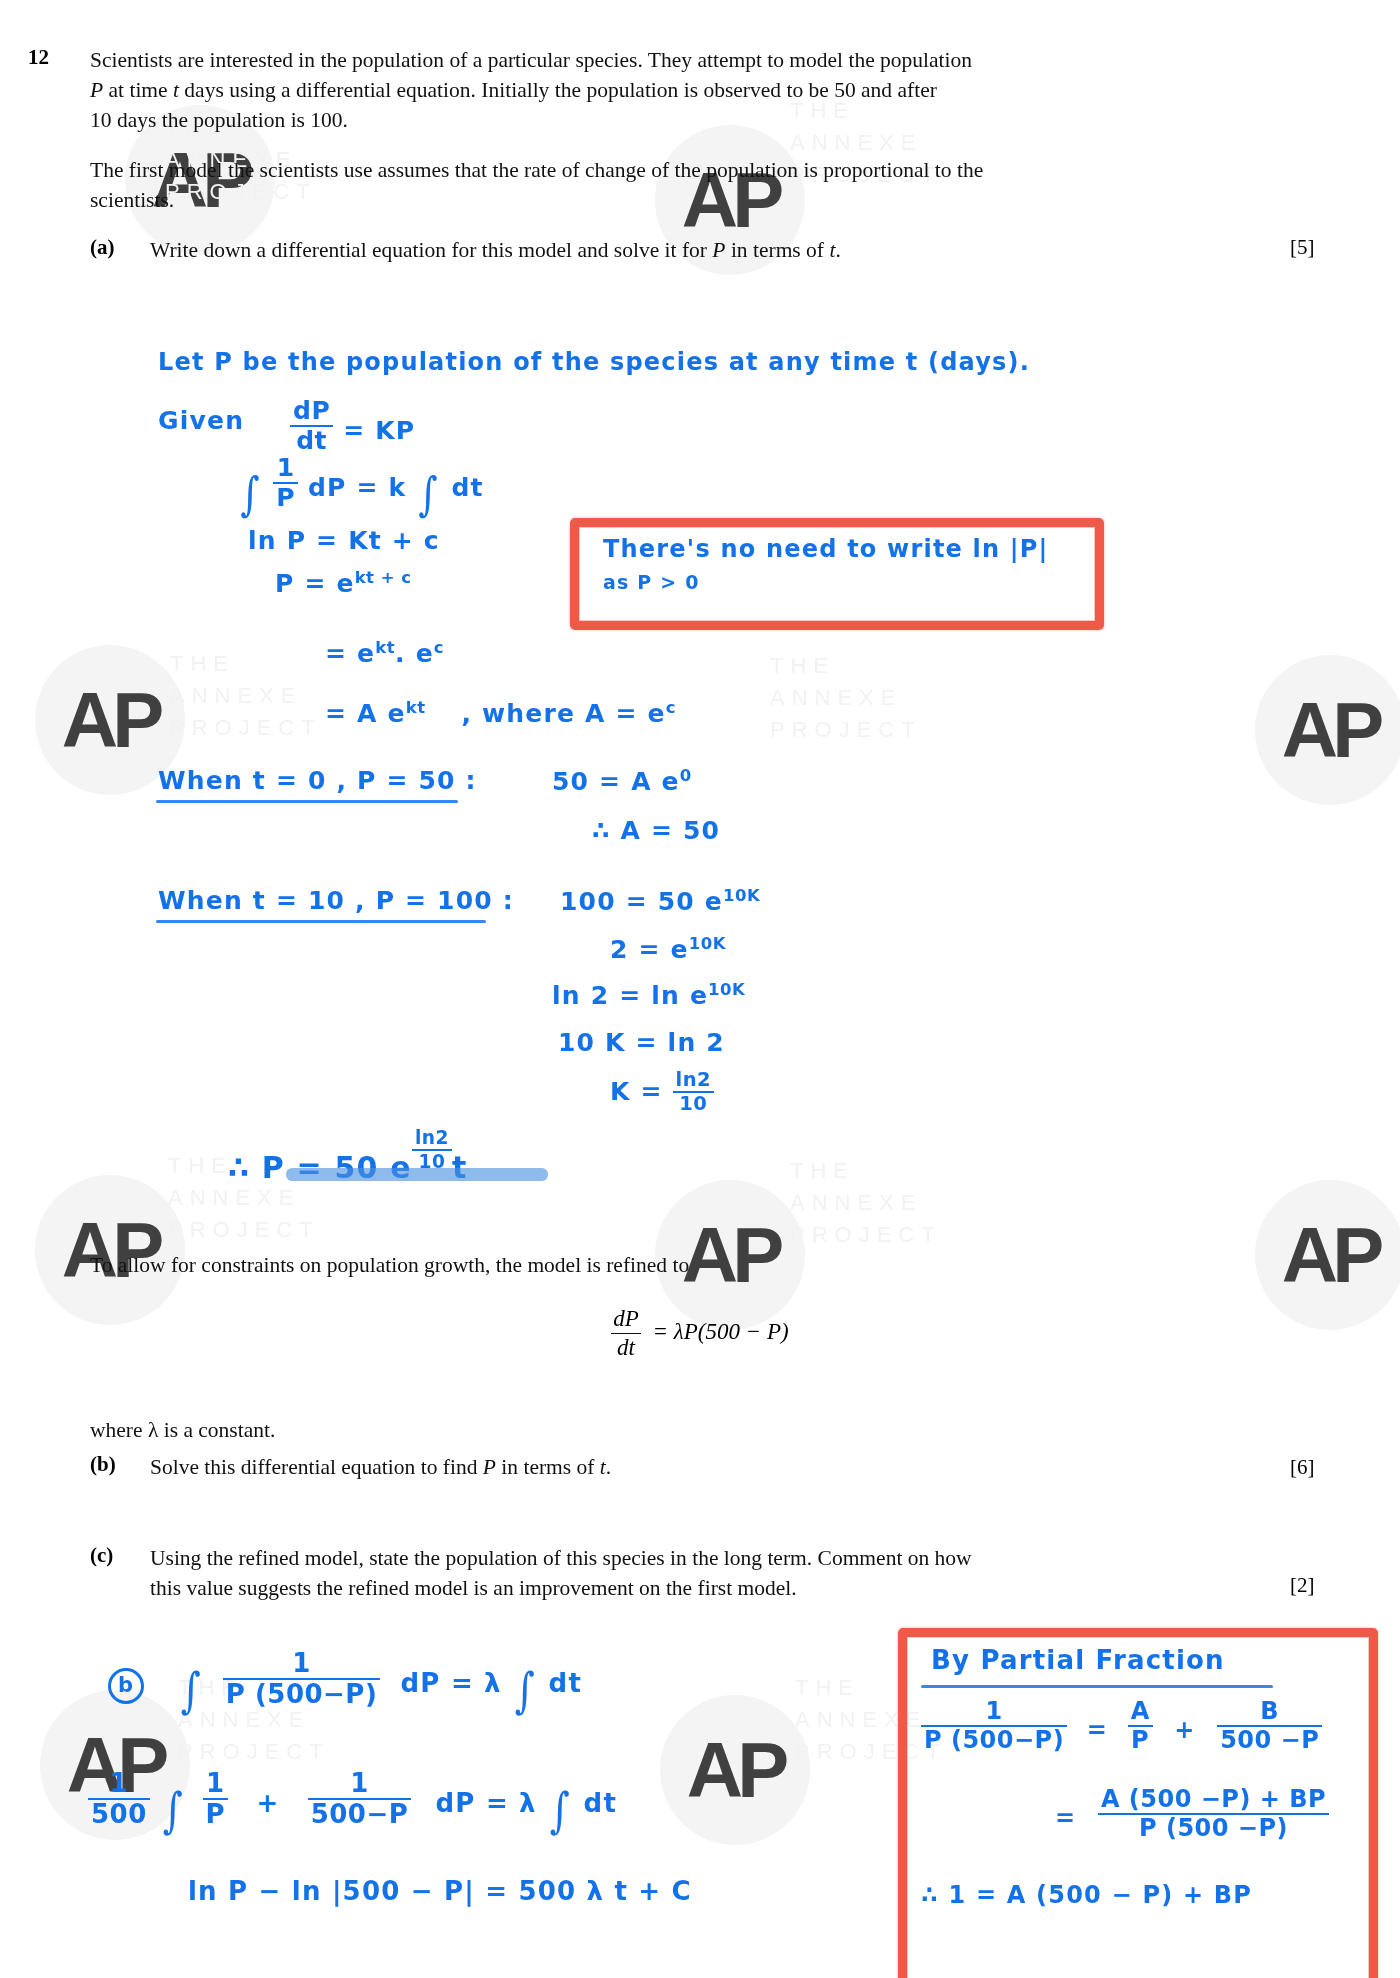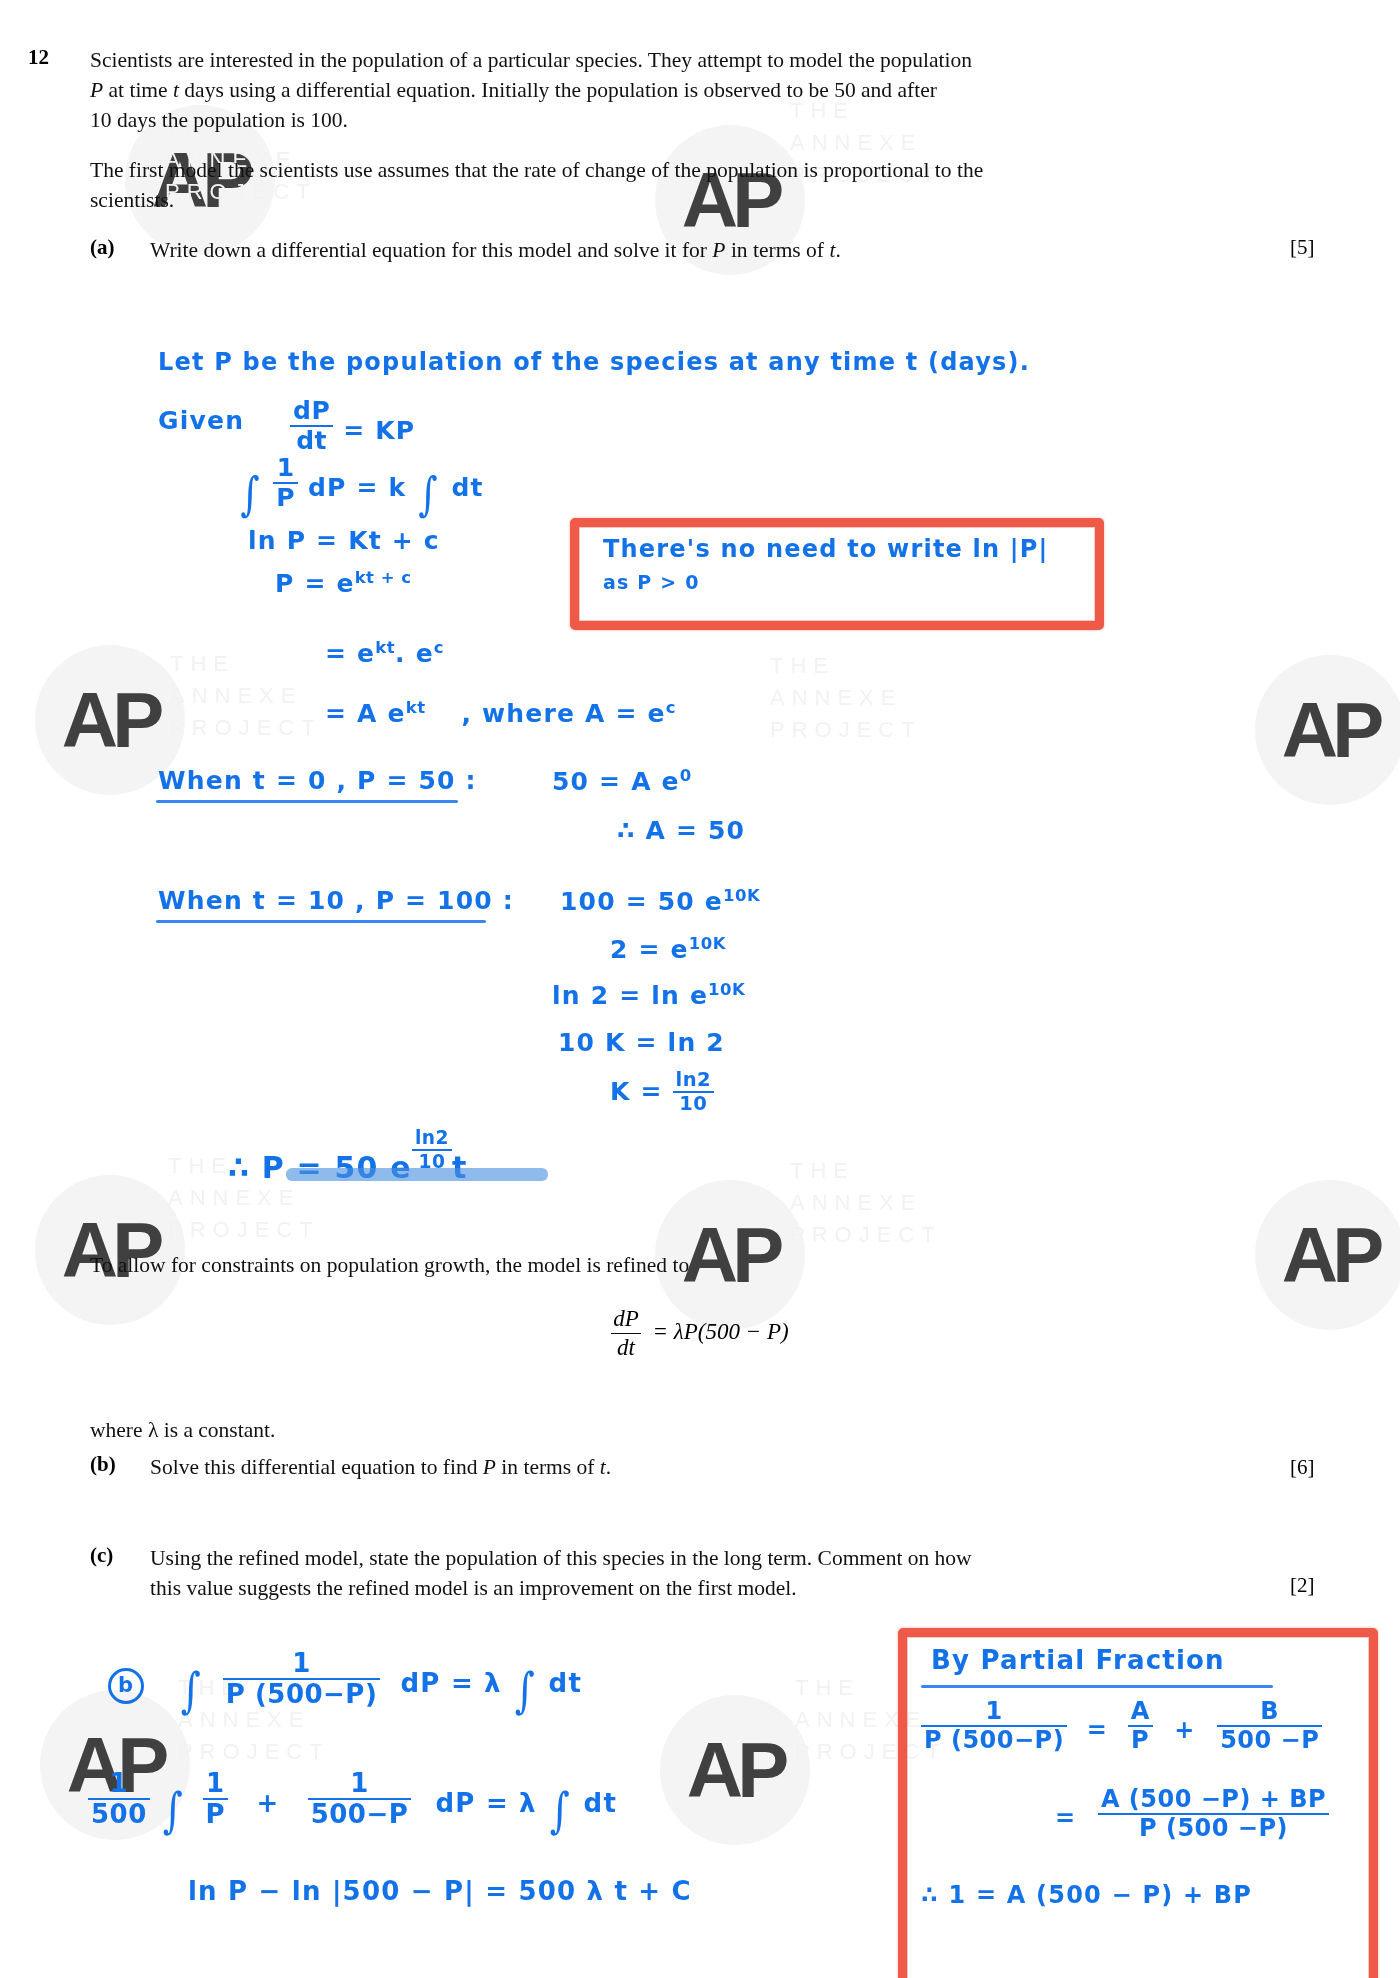--- a/index.html
+++ b/index.html
@@ -200,21 +200,21 @@
 <div class="hw" style="left:325px;top:700px;">
   <span>=  A e</span><span class="sup">kt</span>
   <span style="margin-left:26px">,  where  A  =  e</span><span class="sup">c</span>
 </div>
 
 <div class="hw" style="left:158px;top:768px;">When t = 0 ,  P = 50 :</div>
 <div class="uline" style="left:156px;top:800px;width:302px;"></div>
 <div class="hw" style="left:552px;top:768px;">
   <span>50 = A e</span><span class="sup">0</span>
 </div>
-<div class="hw" style="left:617px;top:818px;text-align:center;">∴  A  =  50</div>
+<div class="hw" style="left:592px;top:818px;text-align:center;">∴  A  =  50</div>
 
 <div class="hw" style="left:158px;top:888px;">When t = 10 ,  P = 100 :</div>
 <div class="uline" style="left:156px;top:920px;width:330px;"></div>
 <div class="hw" style="left:560px;top:888px;">
   <span>100 = 50 e</span><span class="sup">10K</span>
 </div>
 <div class="hw" style="left:610px;top:936px;">
   <span>2  =  e</span><span class="sup">10K</span>
 </div>
 <div class="hw" style="left:552px;top:982px;">

